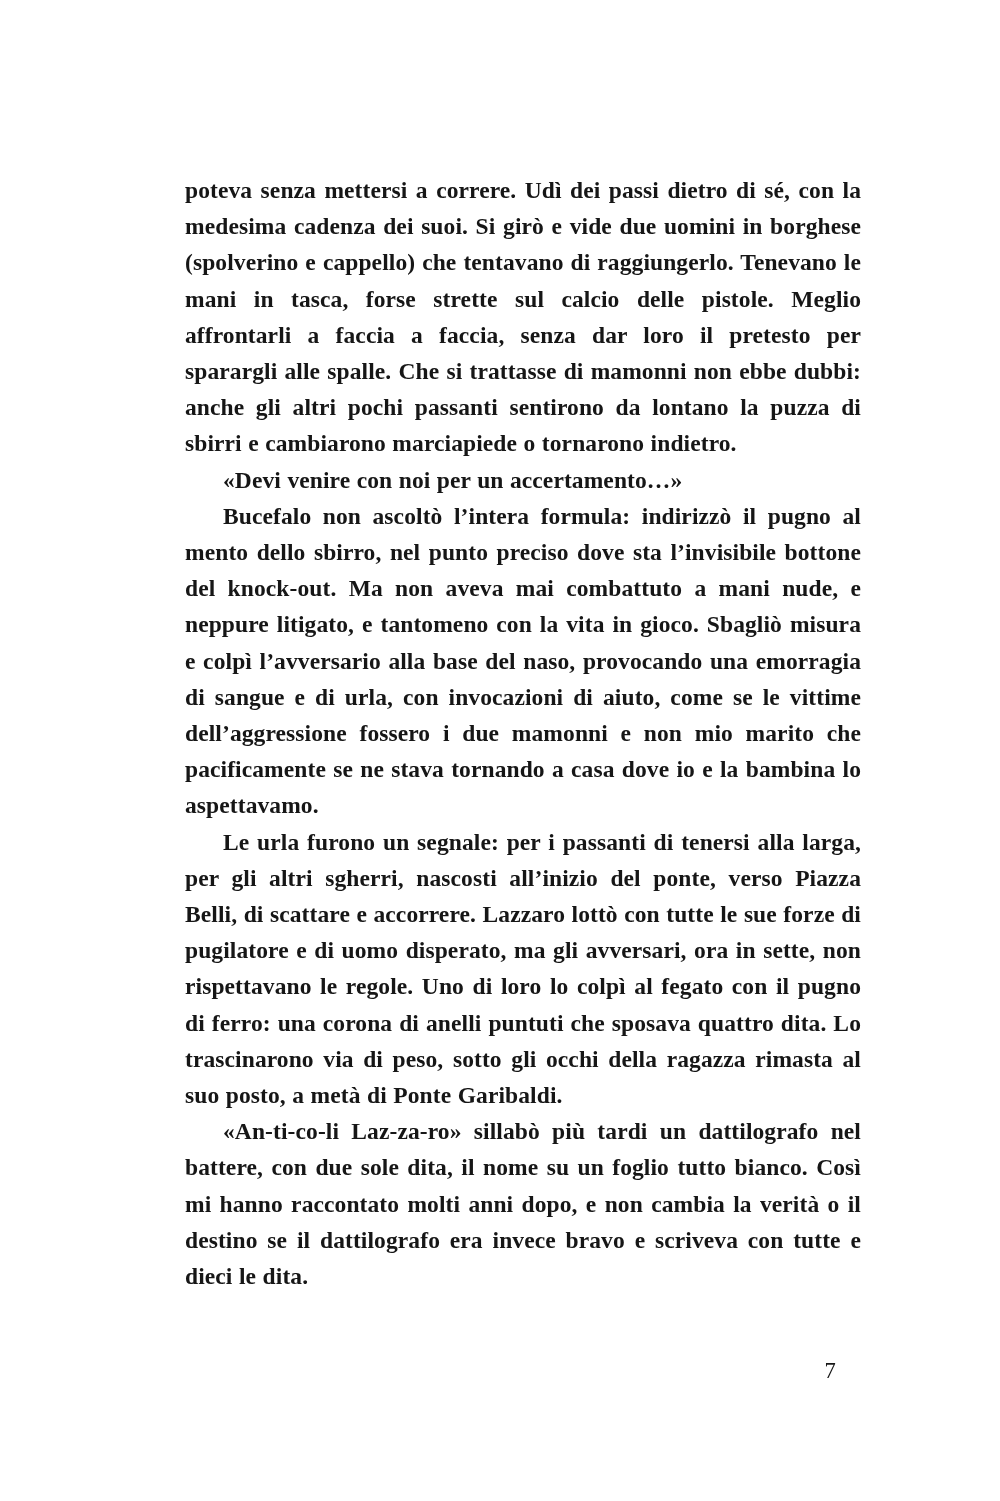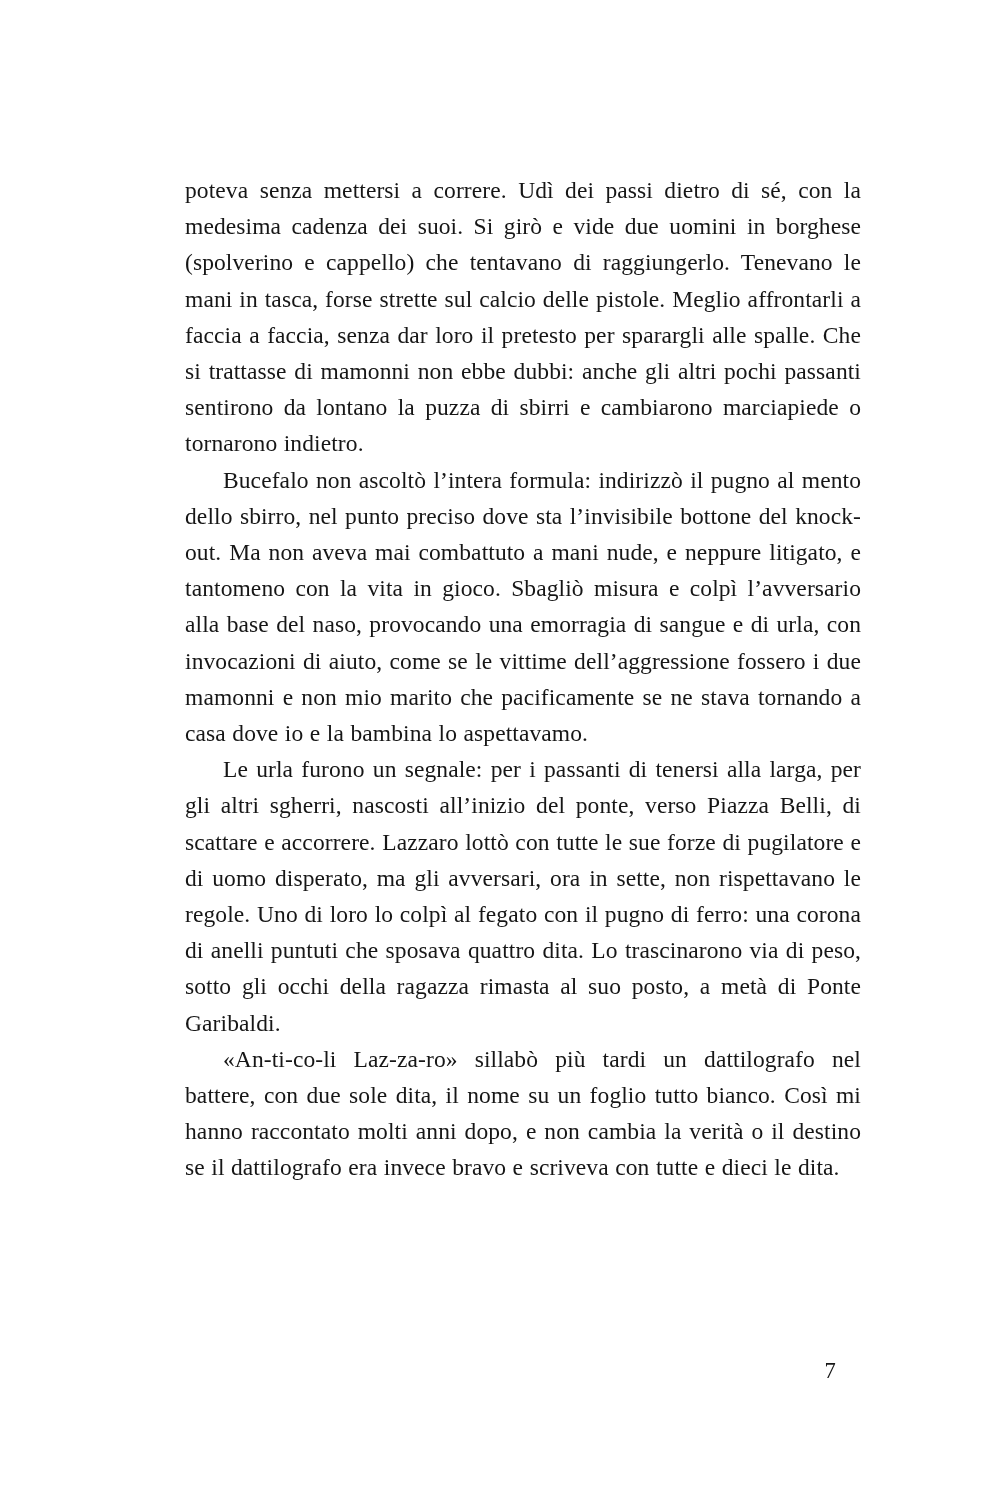--- a/index.html
+++ b/index.html
@@ -30,38 +30,40 @@
       margin: 0;
       padding: 0;
       font-size: 23.5px;
       line-height: 36.2px;
       text-align: justify;
       text-indent: 38px;
       hyphens: auto;
       -webkit-hyphens: auto;
       letter-spacing: 0.1px;
       word-spacing: 0.5px;
+      font-weight: bold;
     }
     .para.no-indent {
       text-indent: 0;
     }
     .page-number {
       position: absolute;
       left: 800px;
       top: 1358px;
       width: 60px;
       text-align: center;
       font-size: 22.5px;
       color: #161616;
     }
   </style>
 </head>
 <body>
 
 <div class="page">
   <div class="text-block">
     <p class="para no-indent">poteva senza mettersi a correre. Udì dei passi dietro di sé, con la medesima cadenza dei suoi. Si girò e vide due uomini in borghese (spolverino e cappello) che tentavano di raggiungerlo. Tenevano le mani in tasca, forse strette sul calcio delle pistole. Meglio affrontarli a faccia a faccia, senza dar loro il pretesto per sparargli alle spalle. Che si trattasse di mamonni non ebbe dubbi: anche gli altri pochi passanti sentirono da lontano la puzza di sbirri e cambiarono marciapiede o tornarono indietro.</p>
+    <p class="para">«Devi venire con noi per un accertamento…»</p>
     <p class="para">Bucefalo non ascoltò l’intera formula: indirizzò il pugno al mento dello sbirro, nel punto preciso dove sta l’invisibile bottone del knock-out. Ma non aveva mai combattuto a mani nude, e neppure litigato, e tantomeno con la vita in gioco. Sbagliò misura e colpì l’avversario alla base del naso, provocando una emorragia di sangue e di urla, con invocazioni di aiuto, come se le vittime dell’aggressione fossero i due mamonni e non mio marito che pacificamente se ne stava tornando a casa dove io e la bambina lo aspettavamo.</p>
     <p class="para">Le urla furono un segnale: per i passanti di tenersi alla larga, per gli altri sgherri, nascosti all’inizio del ponte, verso Piazza Belli, di scattare e accorrere. Lazzaro lottò con tutte le sue forze di pugilatore e di uomo disperato, ma gli avversari, ora in sette, non rispettavano le regole. Uno di loro lo colpì al fegato con il pugno di ferro: una corona di anelli puntuti che sposava quattro dita. Lo trascinarono via di peso, sotto gli occhi della ragazza rimasta al suo posto, a metà di Ponte Garibaldi.</p>
     <p class="para">«An-ti-co-li Laz-za-ro» sillabò più tardi un dattilografo nel battere, con due sole dita, il nome su un foglio tutto bianco. Così mi hanno raccontato molti anni dopo, e non cambia la verità o il destino se il dattilografo era invece bravo e scriveva con tutte e dieci le dita.</p>
   </div>
   <div class="page-number">7</div>
 </div>
 
 </body></html>

